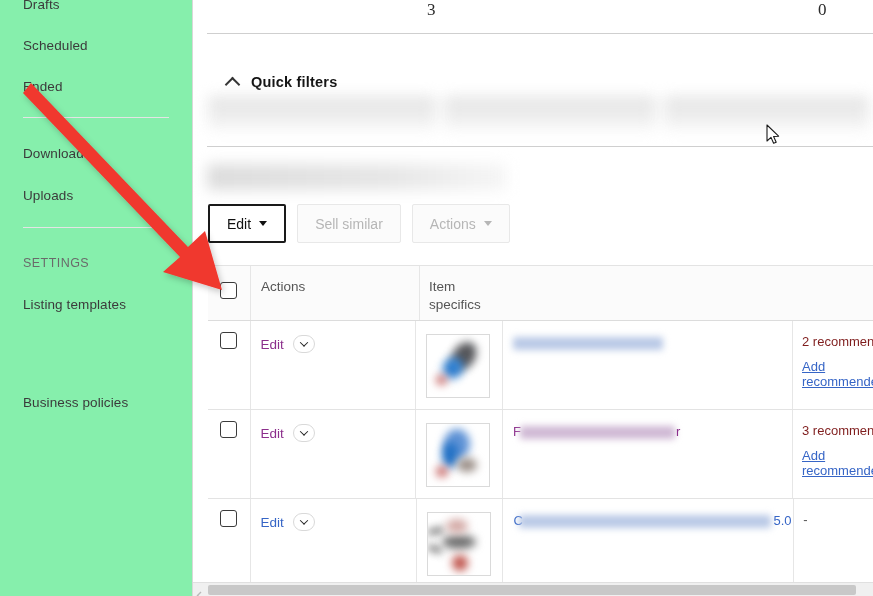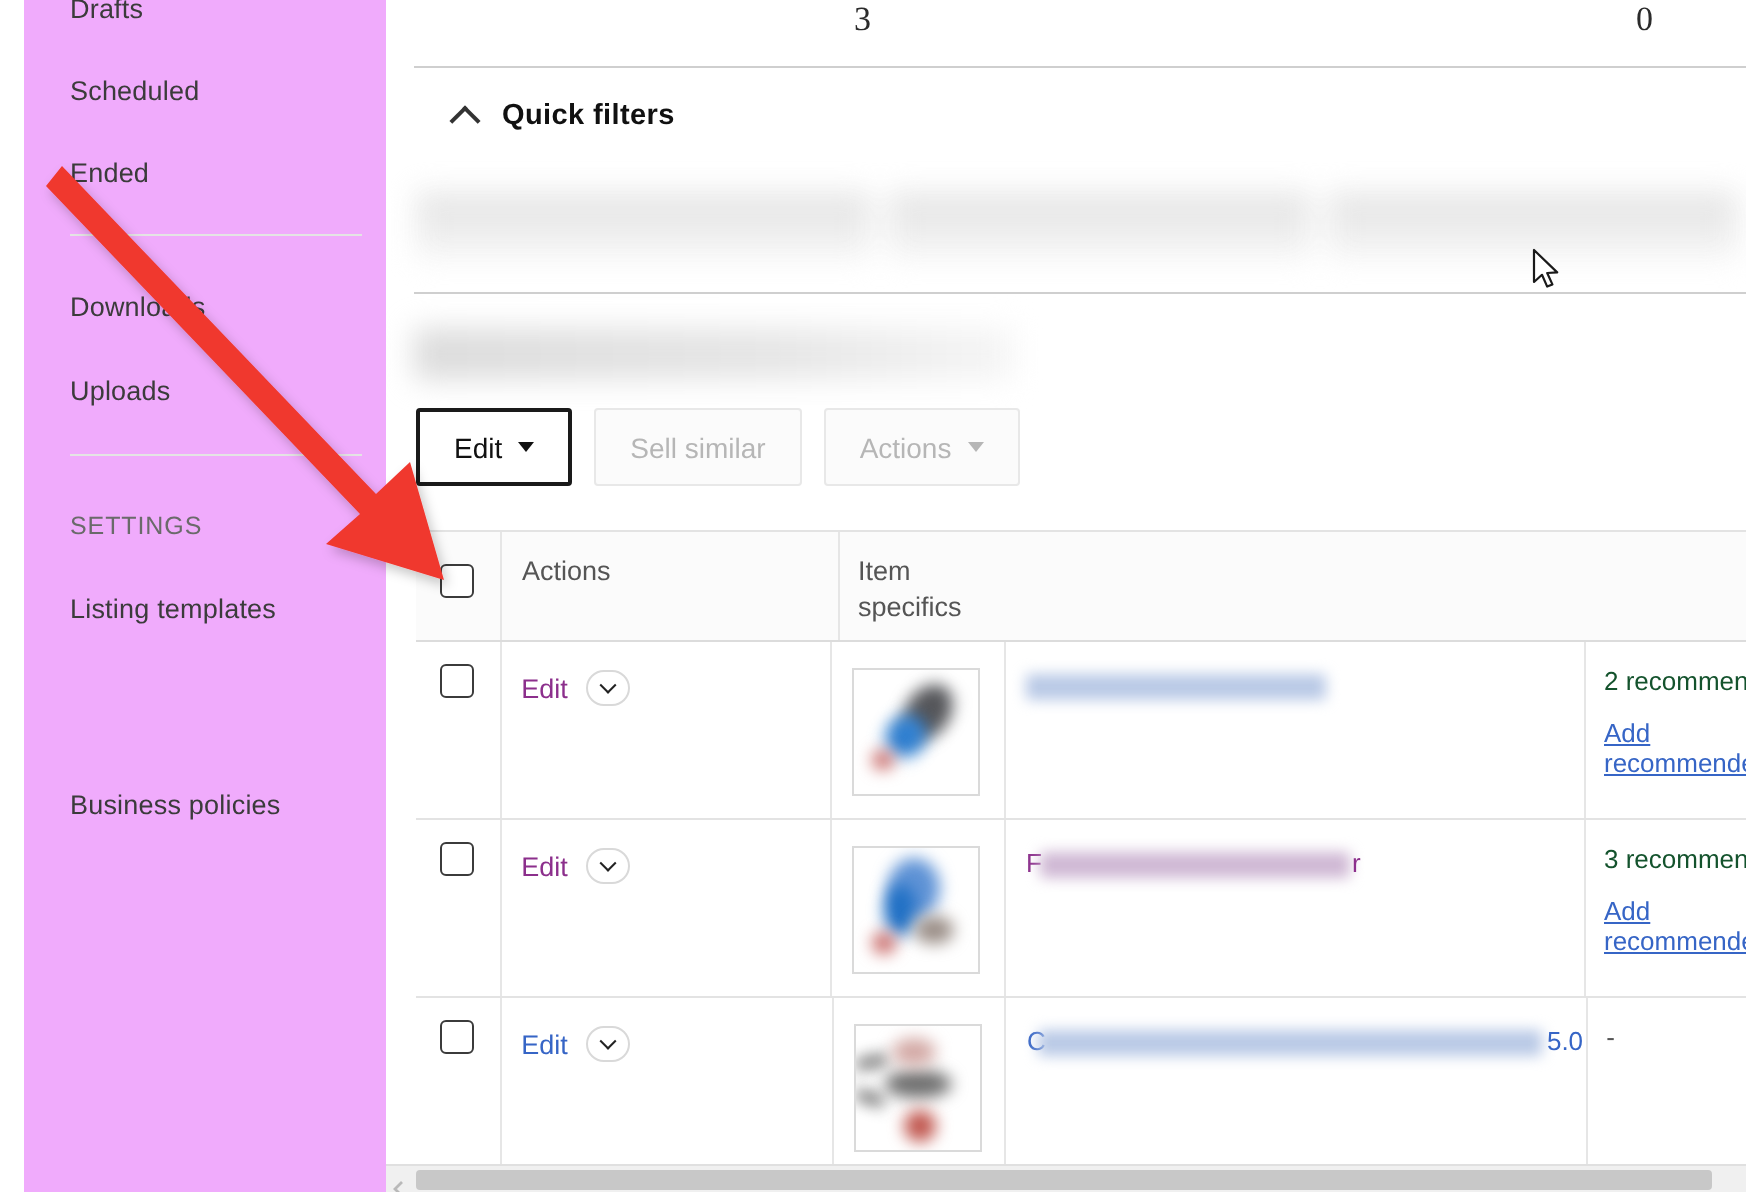--- a/index.html
+++ b/index.html
@@ -14,23 +14,22 @@
     position: relative;
     width: 873px; height: 596px;
     overflow: hidden;
   }
 
   
   #sidebar {
     position: absolute;
     left: 0; top: 0;
     width: 193px; height: 596px;
-    background: #f0abfc;
+    background: #86efac;
     border-right: 1px solid #d8d8d8;
-    margin-left: 12px;
   }
   .nav-item {
     position: absolute;
     left: 23px;
     font-size: 13.5px;
     color: #3b3b3b;
     line-height: 17px;
     letter-spacing: .1px;
     white-space: pre-line;
   }
@@ -67,21 +66,21 @@
   }
   .hrule {
     position: absolute;
     height: 1px;
     background: #cfcfcf;
   }
 
   
   #quick-filters-head {
     position: absolute;
-    left: 32px; top: 50px;
+    left: 32px; top: 74px;
     display: flex; align-items: center; gap: 10px;
   }
   #chevron-up {
     width: 16px; height: 16px;
     position: relative;
   }
   #chevron-up::before {
     content: "";
     position: absolute;
     left: 2px; top: 5px;
@@ -257,21 +256,21 @@
   }
   .title-row { position: relative; height: 20px; }
   .title-edge {
     position: absolute;
     top: 3px;
     font-size: 13px;
   }
 
   .spec-count {
     font-size: 13px;
-    color: #14532d;
+    color: #7f1d1d;
     white-space: nowrap;
   }
   .spec-link {
     display: block;
     margin-top: 9px;
     font-size: 13px;
     color: #3665c6;
     text-decoration: underline;
     line-height: 15px;
     white-space: nowrap;

